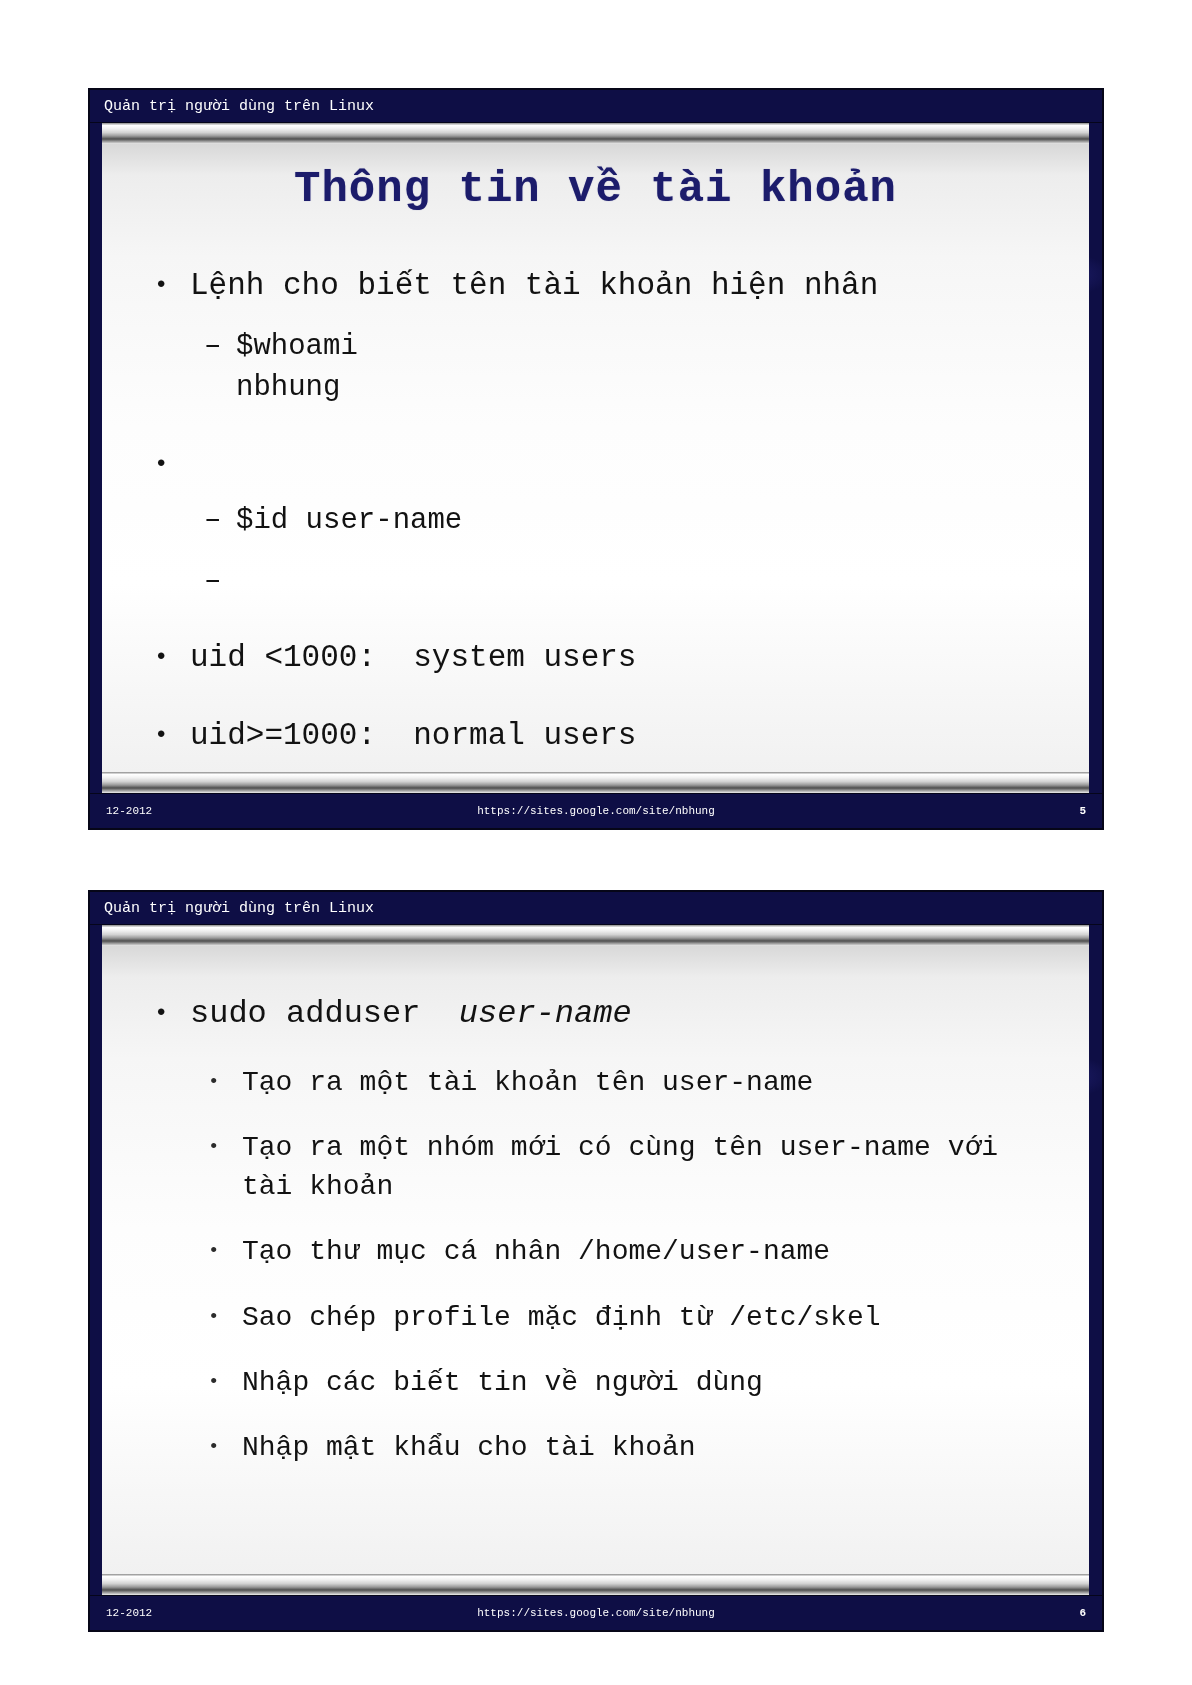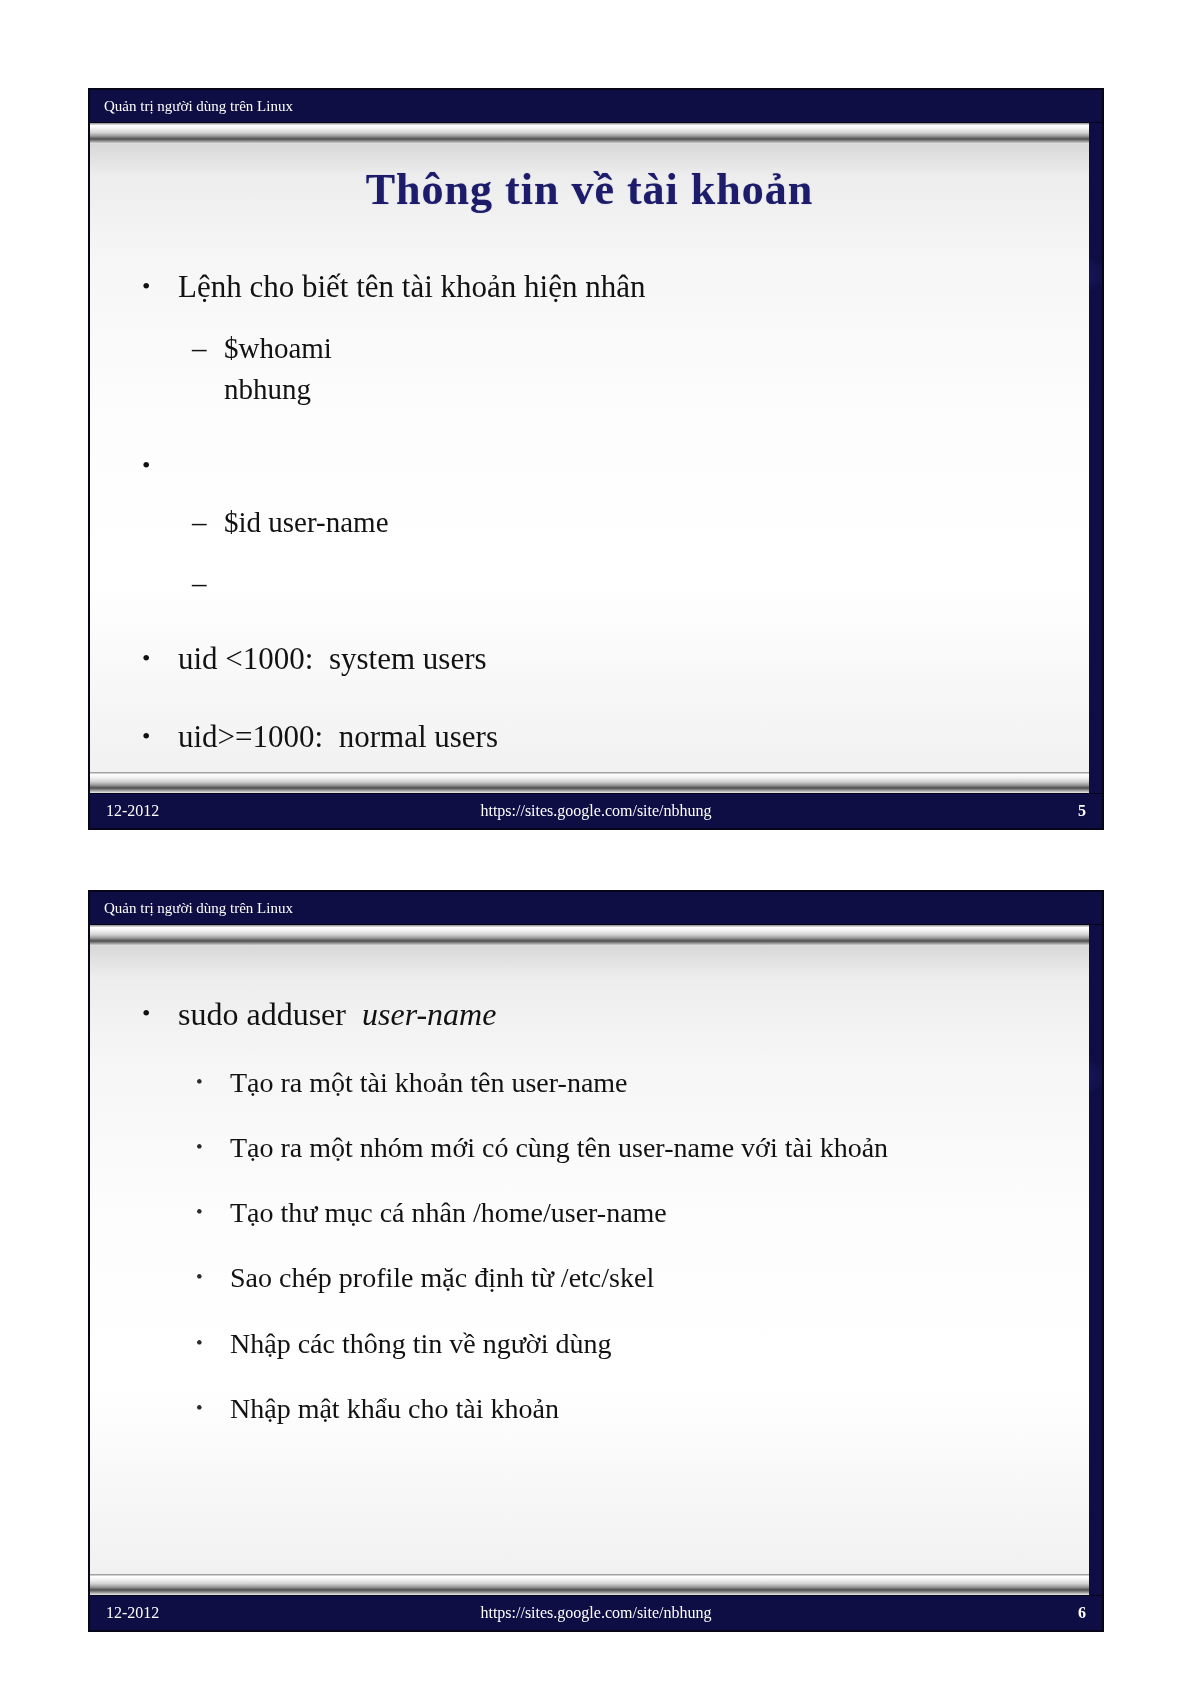--- a/index.html
+++ b/index.html
@@ -1,21 +1,21 @@
 <!DOCTYPE html>
 <html><head>
 <meta charset="utf-8">
 <style>
   html,body{margin:0;padding:0;background:#ffffff;}
   .page{
     position:relative;
     width:1192px;height:1685px;
     background:#ffffff;
     overflow:hidden;
-    font-family:Liberation Serif, serif;
+    font-family:Liberation Mono, monospace;
   }
   .slide{
     position:absolute;left:88px;width:1016px;height:742px;
     box-sizing:border-box;
     border:2px solid #060618;
     display:flex;flex-direction:column;
     background-color:#0e0e45;
     background-image:
       radial-gradient(ellipse 140px 45px at 12% 22%, rgba(62,62,185,.55), transparent 70%),
       radial-gradient(ellipse 110px 40px at 34% 75%, rgba(55,55,170,.45), transparent 70%),
@@ -29,39 +29,39 @@
   .hdr{
     flex:0 0 32px;
     display:flex;align-items:center;
     padding-left:14px;
     color:#ffffff;font-size:15px;
     border-bottom:1px solid #05051a;
   }
   .content-wrap{
     flex:1 1 auto;min-height:0;
     margin-right:13px;
-    display:flex;flex-direction:column;
+    display:flex;flex-direction:column;padding-left:12px;
   }
   .bevel{
     flex:0 0 21px;
     background:linear-gradient(180deg,
       #8a8a8a 0%, #ffffff 12%, #f0f0f0 28%, #d2d2d2 46%,
       #9a9a9a 62%, #4e4e4e 76%, #8f8f8f 86%, #ededed 100%);
   }
   .content{
     flex:1 1 auto;min-height:0;
     background:linear-gradient(180deg,
       #d8d8d8 0%, #ededed 5%, #f6f6f6 18%, #fdfdfd 45%, #ffffff 70%, #f1f1f1 100%);
     overflow:hidden;
   }
   .ftr{
     flex:0 0 34px;
     position:relative;
     display:flex;align-items:center;justify-content:center;
-    color:#ffffff;font-size:16px;
+    color:#ffffff;font-size:11px;
     border-top:1px solid #05051a;
   }
   .ftr .date{position:absolute;left:16px;}
   .ftr .pageno{position:absolute;right:16px;font-weight:bold;}
   .title{
     margin-top:20px;
     text-align:center;
     font-size:44px;font-weight:bold;
     color:#1c1c6b;
     letter-spacing:1px;
@@ -160,21 +160,21 @@
         <div class="li l2">
           <span class="mk">•</span>
           <span class="txt">Tạo thư mục cá nhân /home/user-name</span>
         </div>
         <div class="li l2">
           <span class="mk">•</span>
           <span class="txt">Sao chép profile mặc định từ /etc/skel</span>
         </div>
         <div class="li l2">
           <span class="mk">•</span>
-          <span class="txt">Nhập các thông tin về người dùng</span>
+          <span class="txt">Nhập các biết tin về người dùng</span>
         </div>
         <div class="li l2">
           <span class="mk">•</span>
           <span class="txt">Nhập mật khẩu cho tài khoản</span>
         </div>
       </div>
       <div class="bevel"></div>
     </div>
     <div class="ftr">
       <span class="date">12-2012</span>

